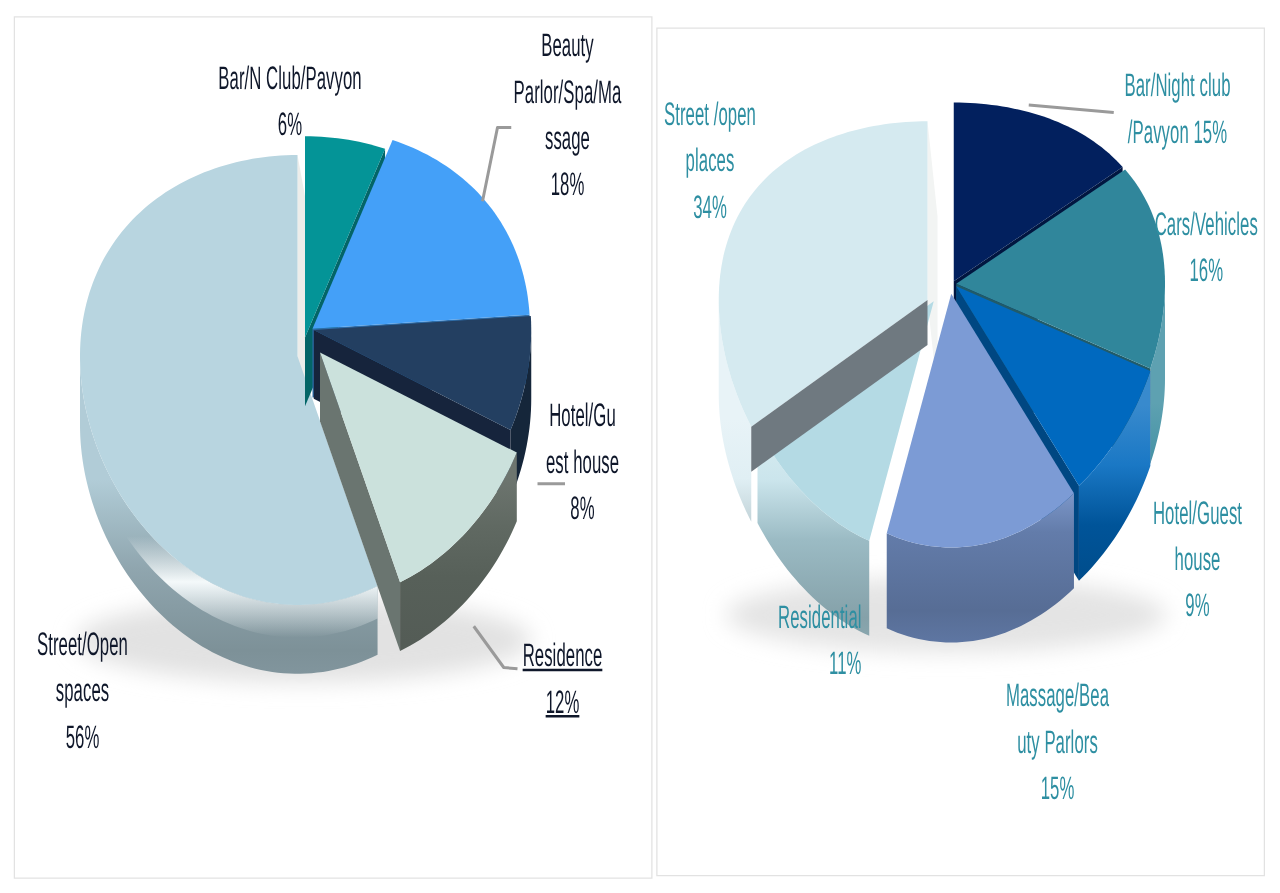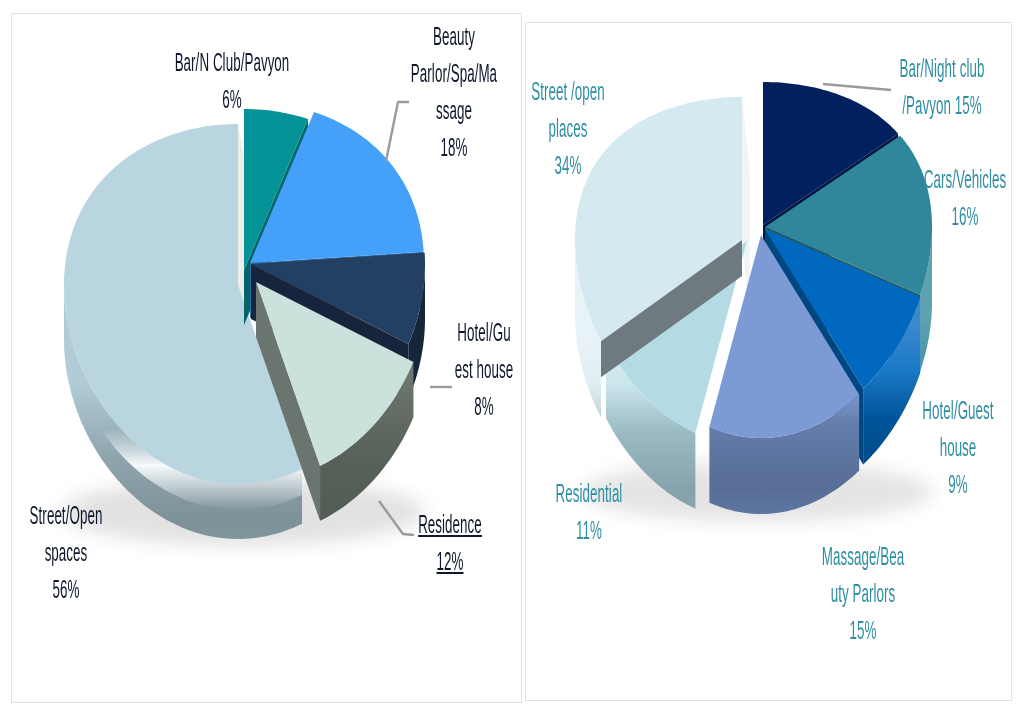--- a/index.html
+++ b/index.html
@@ -155,21 +155,21 @@
     <div class="lbl lbl-left" style="left: 82px; top: 44px; width: 300px;">
       <div>Bar/N Club/Pavyon</div>
       <div>6%</div>
     </div>
     <div class="lbl lbl-left" style="left: 304px; top: 18px; width: 300px;">
       <div>Beauty</div>
       <div>Parlor/Spa/Ma</div>
       <div>ssage</div>
       <div>18%</div>
     </div>
-    <div class="lbl lbl-left" style="left: 334px; top: 314px; width: 300px;">
+    <div class="lbl lbl-left" style="left: 316px; top: 314px; width: 300px;">
       <div>Hotel/Gu</div>
       <div>est house</div>
       <div>8%</div>
     </div>
     <div class="lbl lbl-left" style="left: 300px; top: 506px; width: 300px; text-decoration: underline;">
       <div>Residence</div>
       <div>12%</div>
     </div>
     <div class="lbl lbl-left" style="left: -84px; top: 497px; width: 300px;">
       <div>Street/Open</div>
@@ -182,26 +182,26 @@
     </div>
     <div class="lbl lbl-right" style="left: 815px; top: 161px; width: 300px;">
       <div>Cars/Vehicles</div>
       <div>16%</div>
     </div>
     <div class="lbl lbl-right" style="left: 808px; top: 392px; width: 300px;">
       <div>Hotel/Guest</div>
       <div>house</div>
       <div>9%</div>
     </div>
-    <div class="lbl lbl-right" style="left: 713px; top: 538px; width: 300px;">
+    <div class="lbl lbl-right" style="left: 696px; top: 538px; width: 300px;">
       <div>Massage/Bea</div>
       <div>uty Parlors</div>
       <div>15%</div>
     </div>
-    <div class="lbl lbl-right" style="left: 439px; top: 475px; width: 300px;">
+    <div class="lbl lbl-right" style="left: 462px; top: 475px; width: 300px; text-align: right;">
       <div>Residential</div>
       <div>11%</div>
     </div>
     <div class="lbl lbl-right" style="left: 418px; top: 73px; width: 300px;">
       <div>Street /open</div>
       <div>places</div>
       <div>34%</div>
     </div>
   </div>
 

